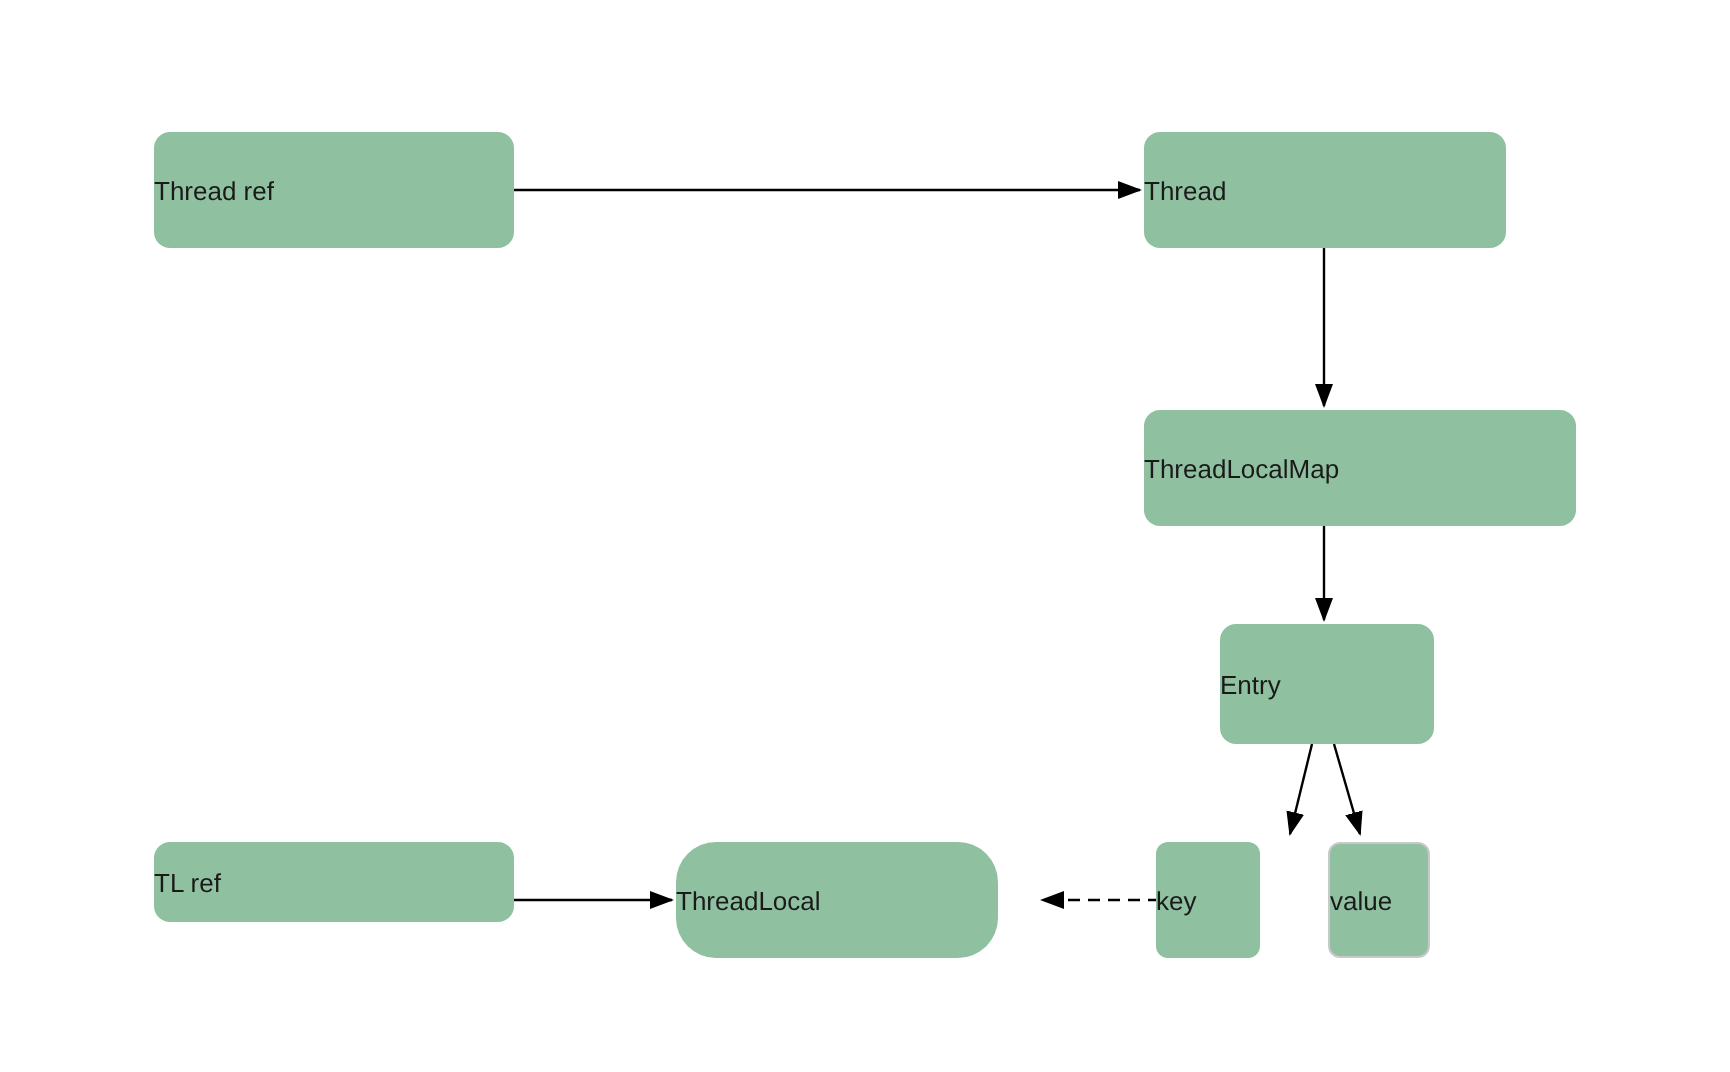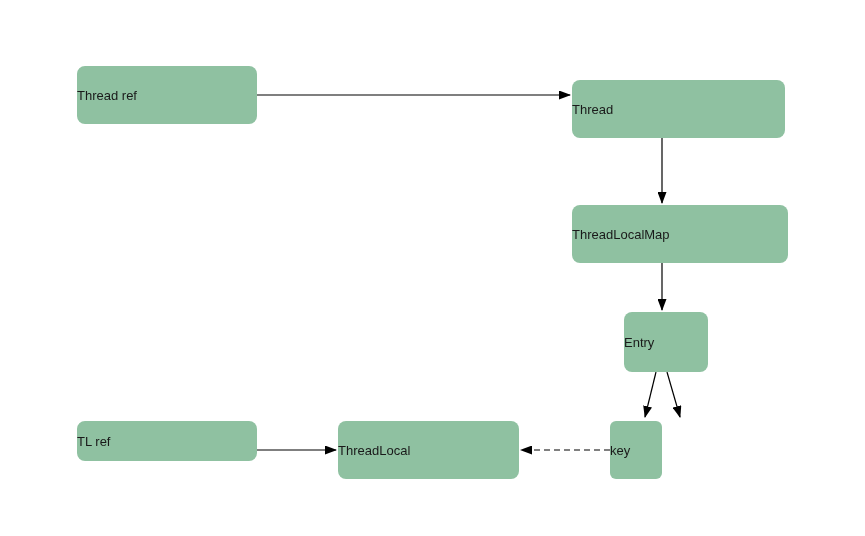--- a/index.html
+++ b/index.html
@@ -36,27 +36,27 @@
     text-align: center;
   }
   .node.small {
     border-radius: 6px;
   }
   .node.value-node {
     border: 1px solid #c9c9c9;
   }
   
   #node-thread-ref      { left: 77px;  top: 66px;  width: 180px; height: 58px; }
-  #node-thread          { left: 572px; top: 66px;  width: 213px; height: 58px; margin-top: 14px; }
+  #node-thread          { left: 572px; top: 66px;  width: 181px; height: 58px; }
   #node-thread-local-map{ left: 572px; top: 205px; width: 216px; height: 58px; }
-  #node-entry           { left: 610px; top: 312px; width: 84px; height: 60px; margin-left: 14px; }
-  #node-key             { left: 610px; top: 421px; width: 52px;  height: 58px; }
+  #node-entry           { left: 610px; top: 312px; width: 107px; height: 60px; }
+  #node-key             { left: 578px; top: 421px; width: 52px;  height: 58px; }
   #node-value           { left: 664px; top: 421px; width: 51px;  height: 58px; }
   #node-tl-ref          { left: 77px;  top: 421px; width: 180px; height: 40px; }
-  #node-thread-local    { left: 338px; top: 421px; width: 181px; height: 58px; }
+  #node-thread-local    { left: 338px; top: 421px; width: 161px; height: 58px; border-radius: 20px; }
 
   .edge {
     stroke: #000000;
     stroke-width: 1.2;
     fill: none;
   }
   .edge.dashed {
     stroke-dasharray: 6 4;
   }
 </style>
@@ -100,20 +100,23 @@
   </div>
 
   <div class="node" id="node-entry">
     <span>Entry</span>
   </div>
 
   <div class="node small" id="node-key">
     <span>key</span>
   </div>
 
+  <div class="node small value-node" id="node-value">
+    <span>value</span>
+  </div>
 
   <div class="node" id="node-tl-ref">
     <span>TL ref</span>
   </div>
 
   <div class="node" id="node-thread-local">
     <span>ThreadLocal</span>
   </div>
 
 </div>

